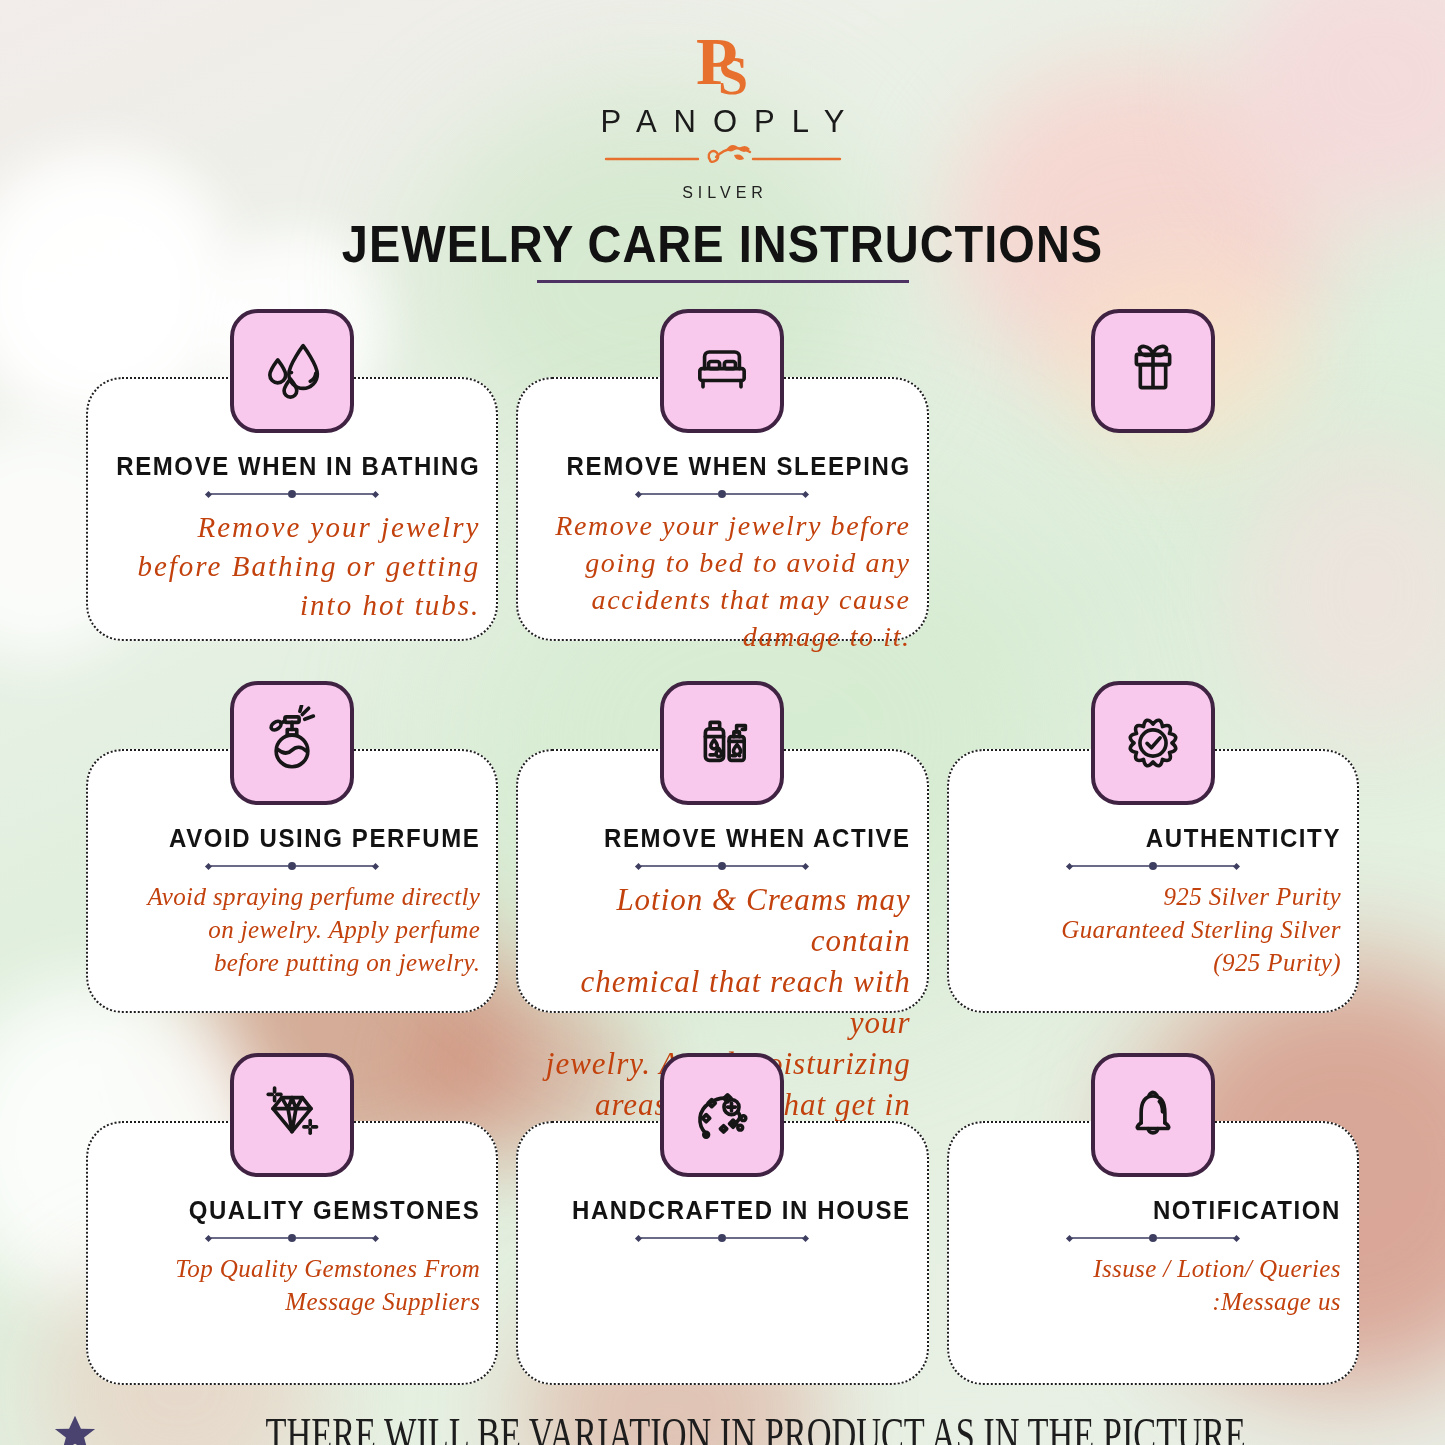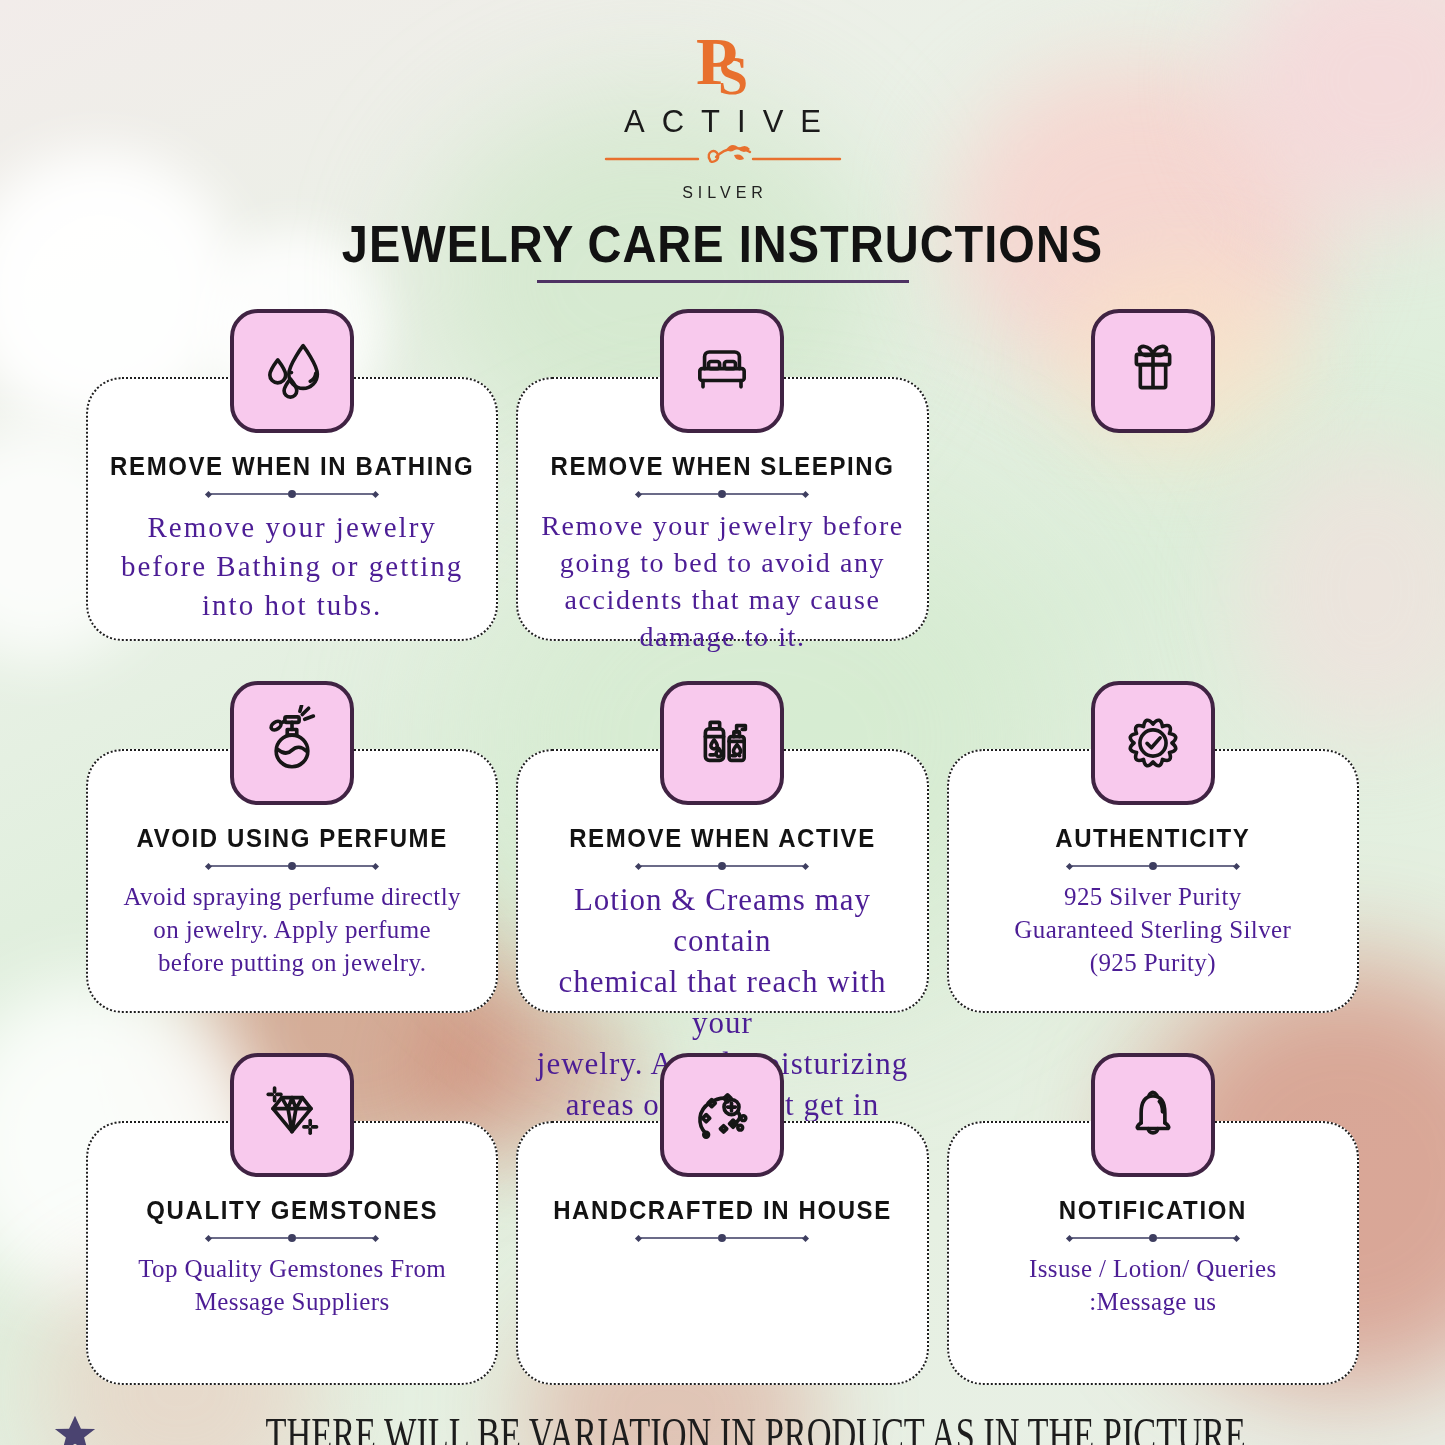--- a/index.html
+++ b/index.html
@@ -39,27 +39,27 @@
 
   
   .grid{display:grid;grid-template-columns:repeat(3,1fr);column-gap:18px;row-gap:40px;
     padding:0 86px;margin-top:26px;}
   .cell{position:relative;height:332px;}
   .tile{position:absolute;left:50%;transform:translateX(-50%);top:0;width:124px;height:124px;
     background:#f8c9ed;border:4px solid #402343;border-radius:28px;display:flex;
     align-items:center;justify-content:center;z-index:2;box-sizing:border-box;}
   .card{position:absolute;left:0;right:0;top:68px;bottom:0;background:#fff;
     border:2.5px dotted #1e1e1e;border-radius:36px;box-sizing:border-box;
-    padding:74px 16px 14px;text-align:center;}
+    padding:74px 16px 14px;text-align:right;}
   .card-title{font-weight:bold;font-size:24px;letter-spacing:1.6px;color:#131313;transform:scaleY(1.05);}
   .divider{display:flex;align-items:center;justify-content:center;width:172px;margin:9px auto 10px;}
   .d-line{flex:1;height:1.6px;background:#6b6b88;}
   .d-end{width:5px;height:5px;background:#3e3e60;transform:rotate(45deg);flex:0 0 auto;}
   .d-dot{width:8px;height:8px;border-radius:50%;background:#3e3e60;flex:0 0 auto;}
-  .card-body{font-family:"Liberation Serif",serif;color:#4c1d95;white-space:pre-line;line-height:1.32;}
+  .card-body{font-family:"Liberation Serif",serif;color:#c2410c;white-space:pre-line;line-height:1.32;font-style:italic;}
   .body--xl{font-size:29px;letter-spacing:2px;line-height:1.35;}
   .body--s {font-size:28px;letter-spacing:1.6px;}
   .body--m {font-size:25px;letter-spacing:0.4px;}
   .body--m2{font-size:31px;letter-spacing:1px;}
 
   
   .footer{display:flex;align-items:center;justify-content:center;gap:28px;margin-top:24px;}
   .footer-note{font-family:"Liberation Serif",serif;font-size:44px;color:#1d1d1d;letter-spacing:0px;
     transform:scale(0.78,1.12);transform-origin:center;white-space:nowrap;}
   .icon-svg{stroke:#161616;fill:none;stroke-width:4.6;stroke-linecap:round;stroke-linejoin:round;}
@@ -86,21 +86,21 @@
       <div class="blob b14"></div>
       <div class="blob b15"></div>
   </div>
 
   <div class="content">
     <div class="header">
       <svg class="monogram" width="86" height="80" viewBox="0 0 86 80">
         <text x="16" y="62" font-family="Liberation Serif, serif" font-weight="bold" font-size="68" class="logo-orange">P</text>
         <text x="38" y="72" font-family="Liberation Serif, serif" font-weight="bold" font-size="54" class="logo-orange">S</text>
       </svg>
-      <div class="wordmark">ACTIVE</div>
+      <div class="wordmark">PANOPLY</div>
       <svg class="flourish" width="250" height="26" viewBox="0 0 250 26">
         <g stroke="#e8702e" stroke-width="2.4" fill="none" stroke-linecap="round">
           <path d="M8 17 H100"></path>
           <path d="M155 17 H242"></path>
           <path d="M112 18 c-5 -8 6 -13 8 -5 c1.5 6 -8 9 -8 5"></path>
           <path d="M118 15 C 128 5 142 4 152 10"></path>
         </g>
         <g class="logo-orange">
           <path d="M128 8 q5 -8 12 -3 q-6 7 -12 3 z"></path>
           <path d="M140 7 q7 -6 12 0 q-6 6 -12 0 z"></path>

